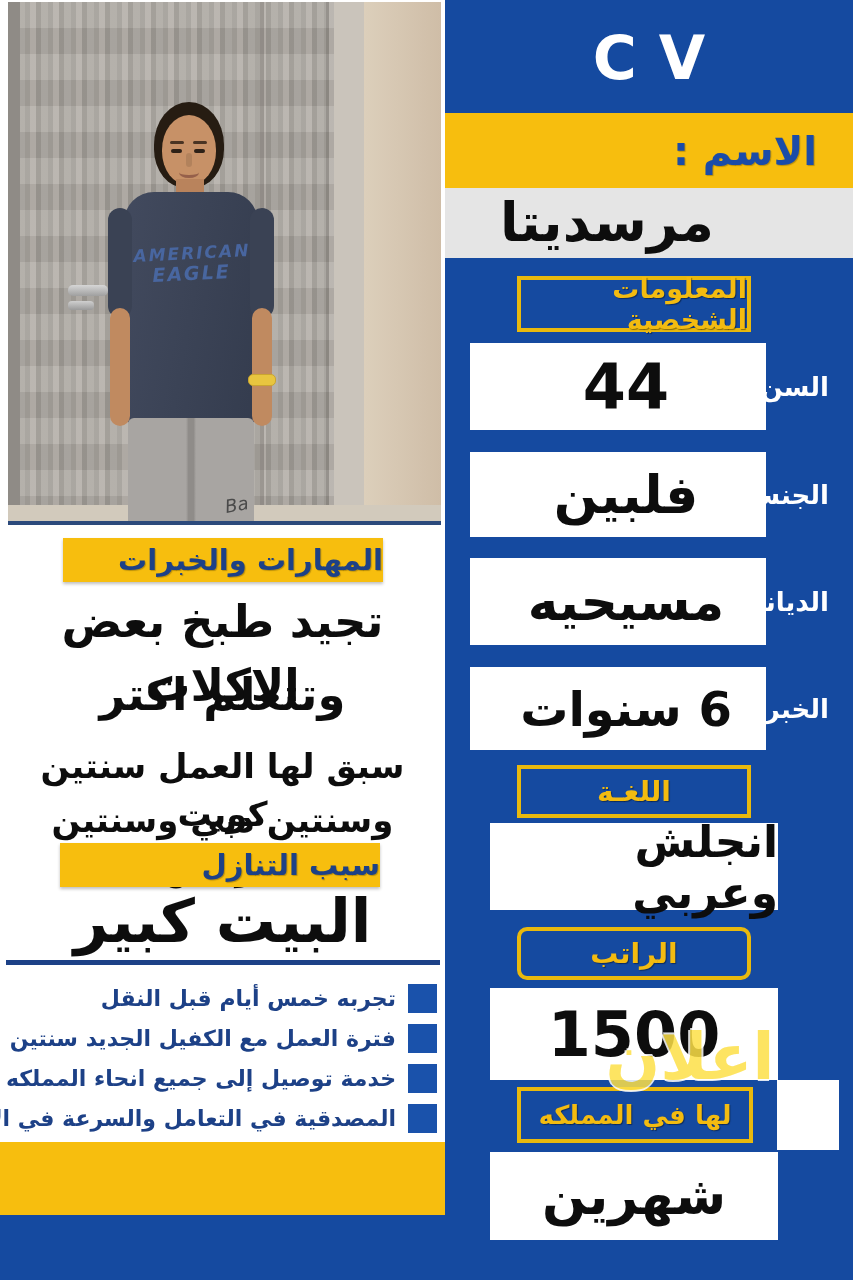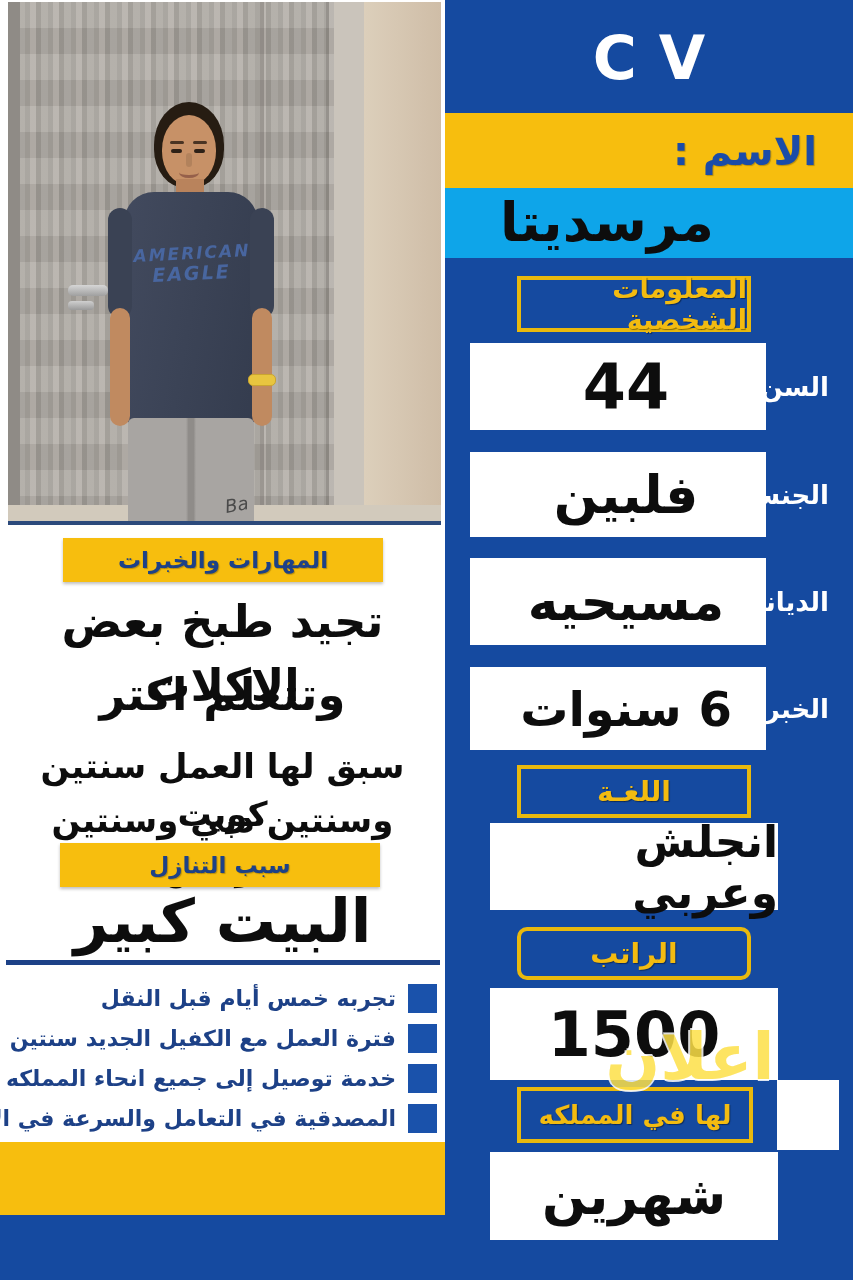--- a/index.html
+++ b/index.html
@@ -36,22 +36,22 @@
   .sleeve-l{position:absolute;left:100px;top:206px;width:24px;height:110px;background:#3a4254;border-radius:12px;}
   .sleeve-r{position:absolute;left:242px;top:206px;width:24px;height:110px;background:#3a4254;border-radius:12px;}
   .forearm-l{position:absolute;left:102px;top:306px;width:20px;height:118px;background:#c08a60;border-radius:10px;}
   .forearm-r{position:absolute;left:244px;top:306px;width:20px;height:118px;background:#c08a60;border-radius:10px;}
   .watch{position:absolute;left:240px;top:372px;width:26px;height:10px;background:#e8c53f;border:1px solid #caa52f;border-radius:5px;}
   .pants{position:absolute;left:120px;top:416px;width:126px;height:103px;border-radius:6px 6px 0 0;
          background:linear-gradient(90deg,#a8a5a2 0 46%,#8f8c89 48% 52%,#a8a5a2 54%);}
   .pants-text{position:absolute;right:6px;bottom:6px;font-size:18px;font-style:italic;color:#4a4a4a;transform:rotate(-10deg);}
 
   
-  .lbanner{background:#F7BE0E;color:#1D4187;font-weight:800;display:flex;align-items:center;justify-content:center;
-           font-size:23px;direction:rtl;box-shadow:0 2px 3px rgba(0,0,0,.25);text-shadow:1px 1px 1px rgba(0,0,0,.25);}
+  .lbanner{background:#F7BE0E;color:#1D4187;font-weight:800;display:flex;align-items:center;justify-content:flex-start;
+           font-size:29px;direction:rtl;box-shadow:0 2px 3px rgba(0,0,0,.25);text-shadow:1px 1px 1px rgba(0,0,0,.25);}
   .skills-banner{left:63px;top:538px;width:320px;height:44px;}
   .waiver-banner{left:60px;top:843px;width:320px;height:44px;}
   .blackline{left:0;width:445px;text-align:center;direction:rtl;color:#0d0d0d;font-weight:900;}
   .bigline1{top:590px;font-size:45px;line-height:64px;}
   .bigline2{top:664px;font-size:45px;line-height:62px;}
   .medline1{top:742px;font-size:34px;line-height:48px;font-weight:800;}
   .medline2{top:796px;font-size:34px;line-height:48px;font-weight:800;}
   .hugetext{top:884px;font-size:60px;line-height:74px;}
   .divider{left:6px;top:960px;width:434px;height:5px;background:#1D4187;}
   .features{left:4px;top:978px;width:437px;}
@@ -61,21 +61,21 @@
   .band-yellow{left:0;top:1142px;width:445px;height:73px;background:#F7BE0E;}
   .band-blue{left:0;top:1215px;width:445px;height:65px;background:#154AA0;}
 
   
   .right-col{left:445px;top:0;width:408px;height:1280px;background:#154AA0;}
   .cv-title{left:0;top:8px;width:100%;height:100px;line-height:100px;text-align:center;color:#fff;
             font-size:60px;font-weight:800;letter-spacing:22px;padding-left:22px;box-sizing:border-box;}
   .name-band{left:0;top:113px;width:100%;height:75px;background:#F7BE0E;display:flex;align-items:center;
              direction:rtl;padding-right:36px;box-sizing:border-box;color:#1B4CA8;font-size:40px;font-weight:800;
              text-shadow:1px 1px 1px rgba(0,0,0,.25);}
-  .name-value-band{left:0;top:188px;width:100%;height:70px;background:#0ea5e9;text-align:center;line-height:70px;}
+  .name-value-band{left:0;top:188px;width:100%;height:70px;background:#e5e5e5;text-align:center;line-height:70px;}
   .name-value-band span{position:relative;left:-42px;font-size:54px;font-weight:900;color:#0d0d0d;direction:rtl;}
   .ybox{border:4px solid #E9B90D;color:#F3BB10;font-weight:800;display:flex;align-items:center;justify-content:center;
         direction:rtl;text-shadow:1px 1px 1px rgba(0,0,0,.4);}
   .pi-header{left:72px;top:276px;width:226px;height:48px;font-size:27px;}
   .lang-header{left:72px;top:765px;width:226px;height:45px;font-size:28px;}
   .salary-header{left:72px;top:927px;width:226px;height:45px;font-size:28px;border-radius:10px;}
   .kingdom-header{left:72px;top:1087px;width:228px;height:48px;font-size:26px;}
   .wbox{background:#fff;color:#0d0d0d;font-weight:900;display:flex;align-items:center;justify-content:center;direction:rtl;}
   .vbox{left:25px;width:280px;padding-left:16px;}
   .vbox1{top:343px;height:87px;font-size:62px;}

